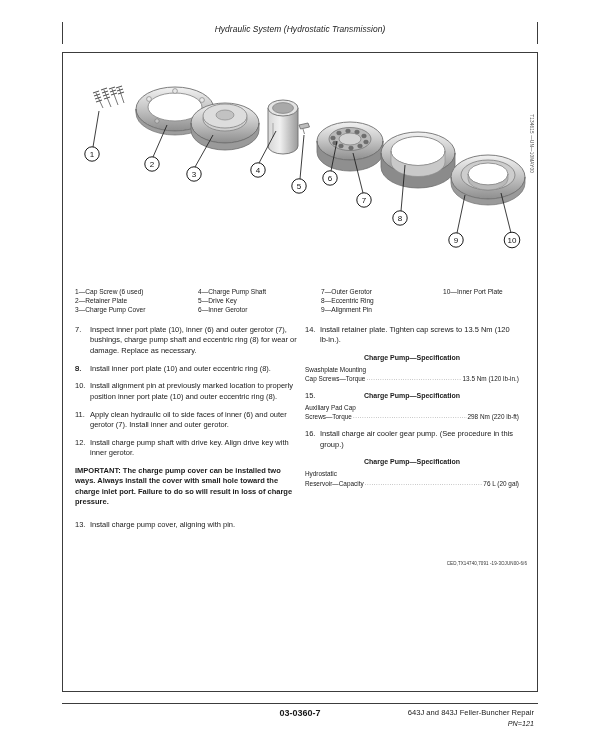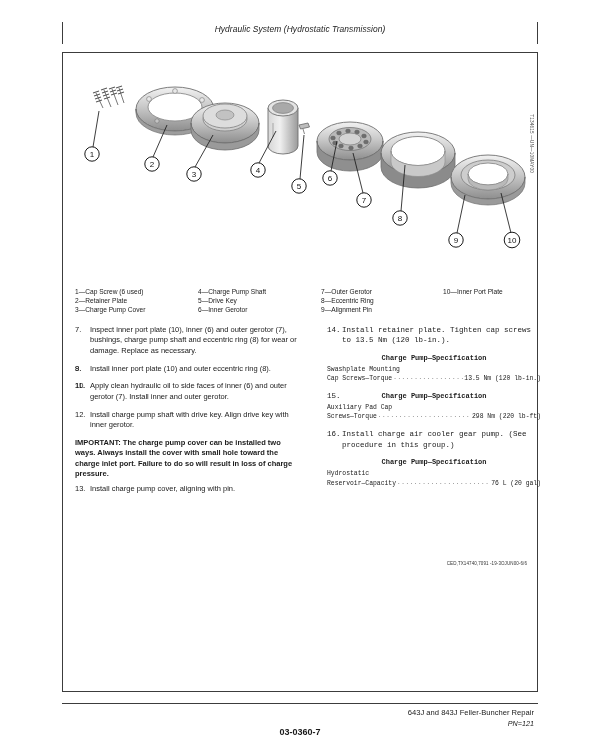--- a/index.html
+++ b/index.html
@@ -63,35 +63,35 @@
   .legrow{white-space:nowrap;}
   .legnum{display:inline-block;}
 
   
   .col{
     position:absolute;top:272px;
     font-size:7.5px;
     line-height:10.4px;
   }
   .col.left{left:12px;width:224px;}
-  .col.right{left:264px;width:214px;font-family:Liberation Mono, monospace;}
+  .col.right{left:242px;width:214px;}
 
   .step{
     position:relative;
     padding-left:15px;
     margin-bottom:7.4px;
   }
   .step .num{
     position:absolute;left:0;top:0;
     width:14px;
     text-align:left;
   }
 
   .important{
-    margin-bottom:5px;
+    margin-bottom:12px;
     font-weight:bold;
   }
   .important .ilead{display:inline;}
 
   
   .spec{margin:1px 0 7.4px 0;}
   .spec-title{
     text-align:center;
     font-size:7px;
     font-weight:bold;
@@ -132,21 +132,21 @@
   
   .footrule{
     position:absolute;left:62px;top:703px;width:476px;
     border-top:1.5px solid #3c3c3c;
   }
   .footer{
     position:absolute;left:62px;top:708px;width:476px;height:28px;
     font-size:7.6px;
   }
   .f-left{position:absolute;left:6px;top:17px;margin-top:24px;}
-  .f-center{position:absolute;left:0;right:0;top:0;text-align:center;font-weight:bold;font-size:9px;margin-top:19px;}
+  .f-center{position:absolute;left:0;right:0;top:0;text-align:center;font-weight:bold;font-size:9px;}
   .f-right{position:absolute;right:4px;top:0;text-align:center;}
   .f-pn{position:absolute;right:4px;top:11px;text-align:right;font-size:7.2px;font-style:italic;}
 </style>
 </head>
 <body>
 
 <div class="page">
 
   <div class="runhead">
     <div class="runhead-text">Hydraulic System (Hydrostatic Transmission)</div>
@@ -350,21 +350,21 @@
 
       <div class="step">
         <span class="num">8.</span>
       </div>
 
       <div class="step">
         <span class="num">9.</span><span>Install inner port plate (10) and outer eccentric ring (8).</span>
       </div>
 
       <div class="step">
-        <span class="num">10.</span>
+        <span class="num">10.</span><span>Install alignment pin at previously marked location to properly position inner port plate (10) and outer eccentric ring (8).</span>
       </div>
 
       <div class="step">
         <span class="num">11.</span><span>Apply clean hydraulic oil to side faces of inner (6) and outer gerotor (7). Install inner and outer gerotor.</span>
       </div>
 
       <div class="step">
         <span class="num">12.</span><span>Install charge pump shaft with drive key. Align drive key with inner gerotor.</span>
       </div>
 

